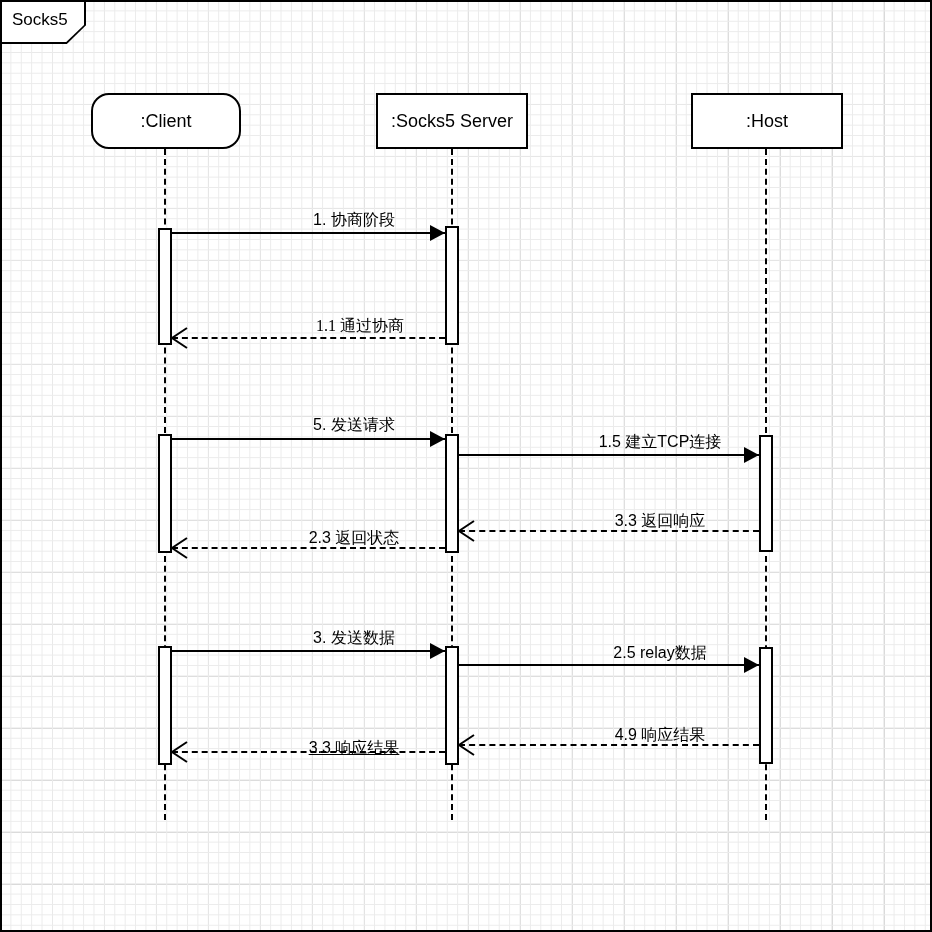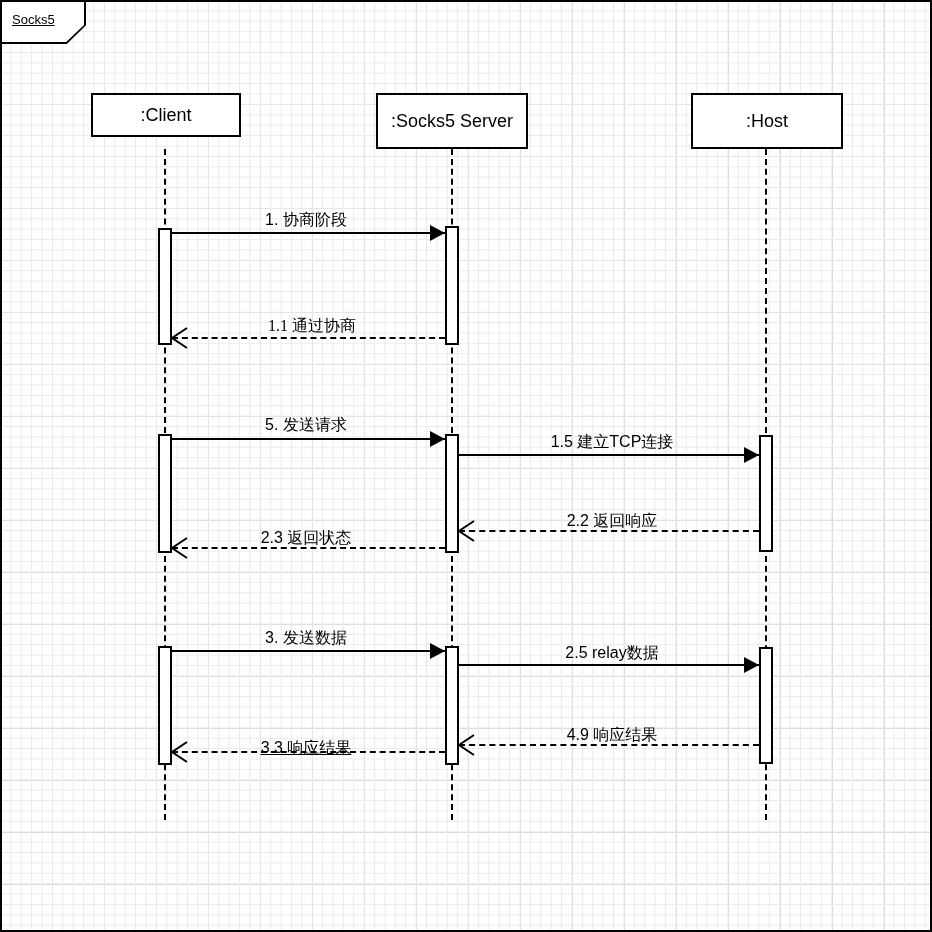--- a/index.html
+++ b/index.html
@@ -44,21 +44,21 @@
     background:#000000;
     clip-path:polygon(0 0, 100% 0, 100% 58%, 78% 100%, 0 100%);
   }
   #frame-tag .taginner{
     position:absolute;left:0;top:0;width:100%;height:100%;
     background:#ffffff;
     clip-path:polygon(0 0, calc(100% - 2px) 0, calc(100% - 2px) 57%, 77% calc(100% - 2px), 0 calc(100% - 2px));
   }
   #frame-tag .taglabel{
     position:absolute;left:12px;top:0;height:40px;line-height:40px;
-    font-size:13px;color:#000;white-space:nowrap;text-decoration:underline;
+    font-size:17px;color:#000;white-space:nowrap;
   }
 
   .lifeline-head{
     position:absolute;
     box-sizing:border-box;
     border:2px solid #000000;
     background:#ffffff;
     display:flex;align-items:center;justify-content:center;
     font-size:18px;color:#000000;
     white-space:nowrap;
@@ -92,30 +92,31 @@
     position:absolute;
     width:16px;height:20px;
   }
   .msg-label{
     position:absolute;
     font-size:16px;
     color:#000000;
     white-space:nowrap;
     text-align:right;
     transform:translateX(-50%);
+    margin-left:48px;
   }
 </style>
 </head>
 <body>
 
 <div id="canvas">
 
   <div id="layer">
       <div class="lifeline-line" style="left: 164px; top: 149px; height: 671px;"></div>
-      <div class="lifeline-head" style="left: 91px; top: 93px; width: 150px; height: 44px;">
+      <div class="lifeline-head" style="left: 91px; top: 93px; width: 150px; height: 56px; border-radius: 18px;">
         <span>:Client</span>
       </div>
       <div class="lifeline-line" style="left: 451px; top: 149px; height: 671px;"></div>
       <div class="lifeline-head" style="left: 376px; top: 93px; width: 152px; height: 56px;">
         <span>:Socks5 Server</span>
       </div>
       <div class="lifeline-line" style="left: 765px; top: 149px; height: 671px;"></div>
       <div class="lifeline-head" style="left: 691px; top: 93px; width: 152px; height: 56px;">
         <span>:Host</span>
       </div>
@@ -138,21 +139,21 @@
       <div class="msg-line solid" style="left: 172px; top: 438px; width: 273px;"></div>
       <div class="arrow-filled right" style="left: 430px; top: 431px;"></div>
       <div class="msg-label" style="left: 306px; top: 415px;">5. 发送请求</div>
       <div class="msg-line solid" style="left: 459px; top: 454px; width: 300px;"></div>
       <div class="arrow-filled right" style="left: 744px; top: 447px;"></div>
       <div class="msg-label" style="left: 612px; top: 432px;">1.5 建立TCP连接</div>
       <div class="msg-line dashed" style="left: 459px; top: 530px; width: 300px;"></div>
       <div class="arrow-open" style="left: 457px; top: 520px;"><svg width="18" height="22" viewBox="0 0 18 22">
           <path d="M17 1 L2 11 L17 21" fill="none" stroke="#000" stroke-width="2"></path>
         </svg></div>
-      <div class="msg-label" style="left: 612px; top: 511px;">2.2 返回响应</div>
+      <div class="msg-label" style="left: 612px; top: 511px;">3.3 返回响应</div>
       <div class="msg-line dashed" style="left: 172px; top: 547px; width: 273px;"></div>
       <div class="arrow-open" style="left: 170px; top: 537px;"><svg width="18" height="22" viewBox="0 0 18 22">
           <path d="M17 1 L2 11 L17 21" fill="none" stroke="#000" stroke-width="2"></path>
         </svg></div>
       <div class="msg-label" style="left: 306px; top: 528px;">2.3 返回状态</div>
       <div class="msg-line solid" style="left: 172px; top: 650px; width: 273px;"></div>
       <div class="arrow-filled right" style="left: 430px; top: 643px;"></div>
       <div class="msg-label" style="left: 306px; top: 628px;">3. 发送数据</div>
       <div class="msg-line solid" style="left: 459px; top: 664px; width: 300px;"></div>
       <div class="arrow-filled right" style="left: 744px; top: 657px;"></div>

